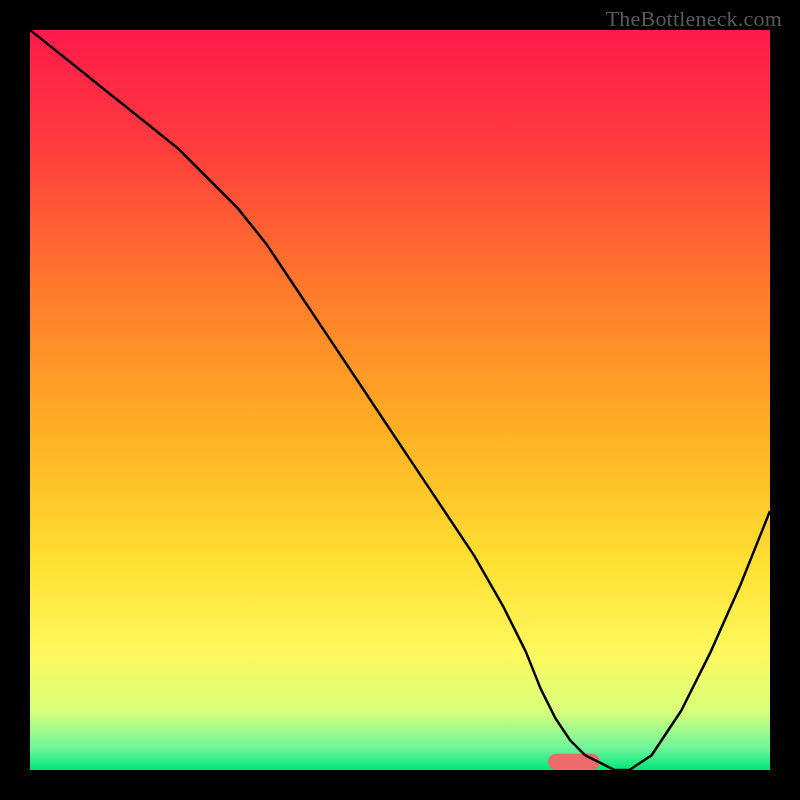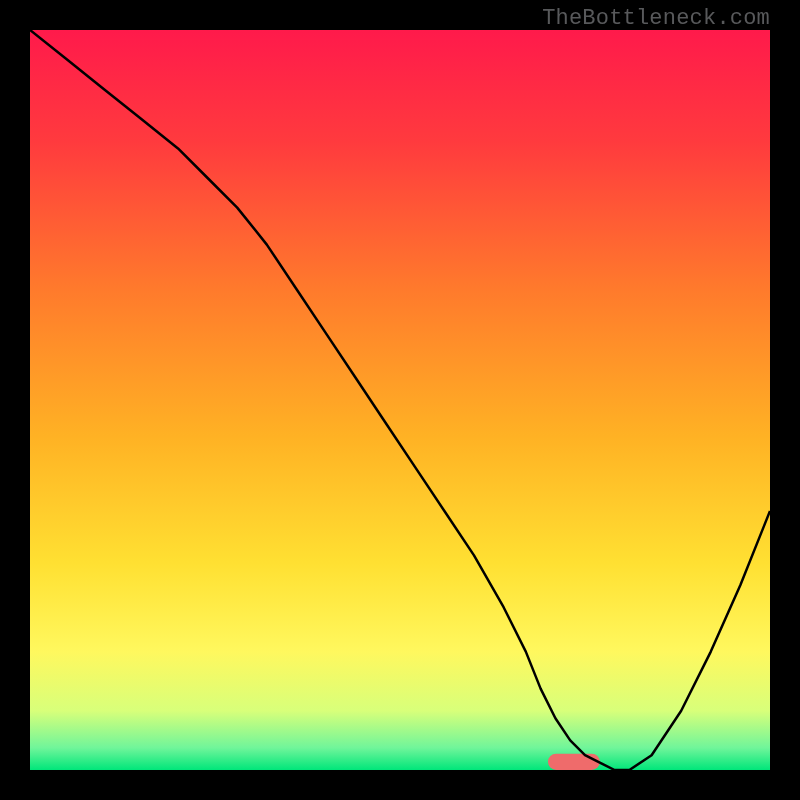--- a/index.html
+++ b/index.html
@@ -14,22 +14,22 @@
     position: absolute;
     left: 30px;
     top: 30px;
     width: 740px;
     height: 740px;
     background: #000;
   }
   .watermark {
     position: absolute;
     top: 6px;
-    right: 30px;
-    font-family: Liberation Mono, monospace;
+    right: 18px;
+    font-family: Liberation Serif, serif;
     font-size: 22px;
     color: #58595b;
     letter-spacing: 0.2px;
   }
   svg.chart {
     position: absolute;
     left: 30px;
     top: 30px;
     width: 740px;
     height: 740px;

